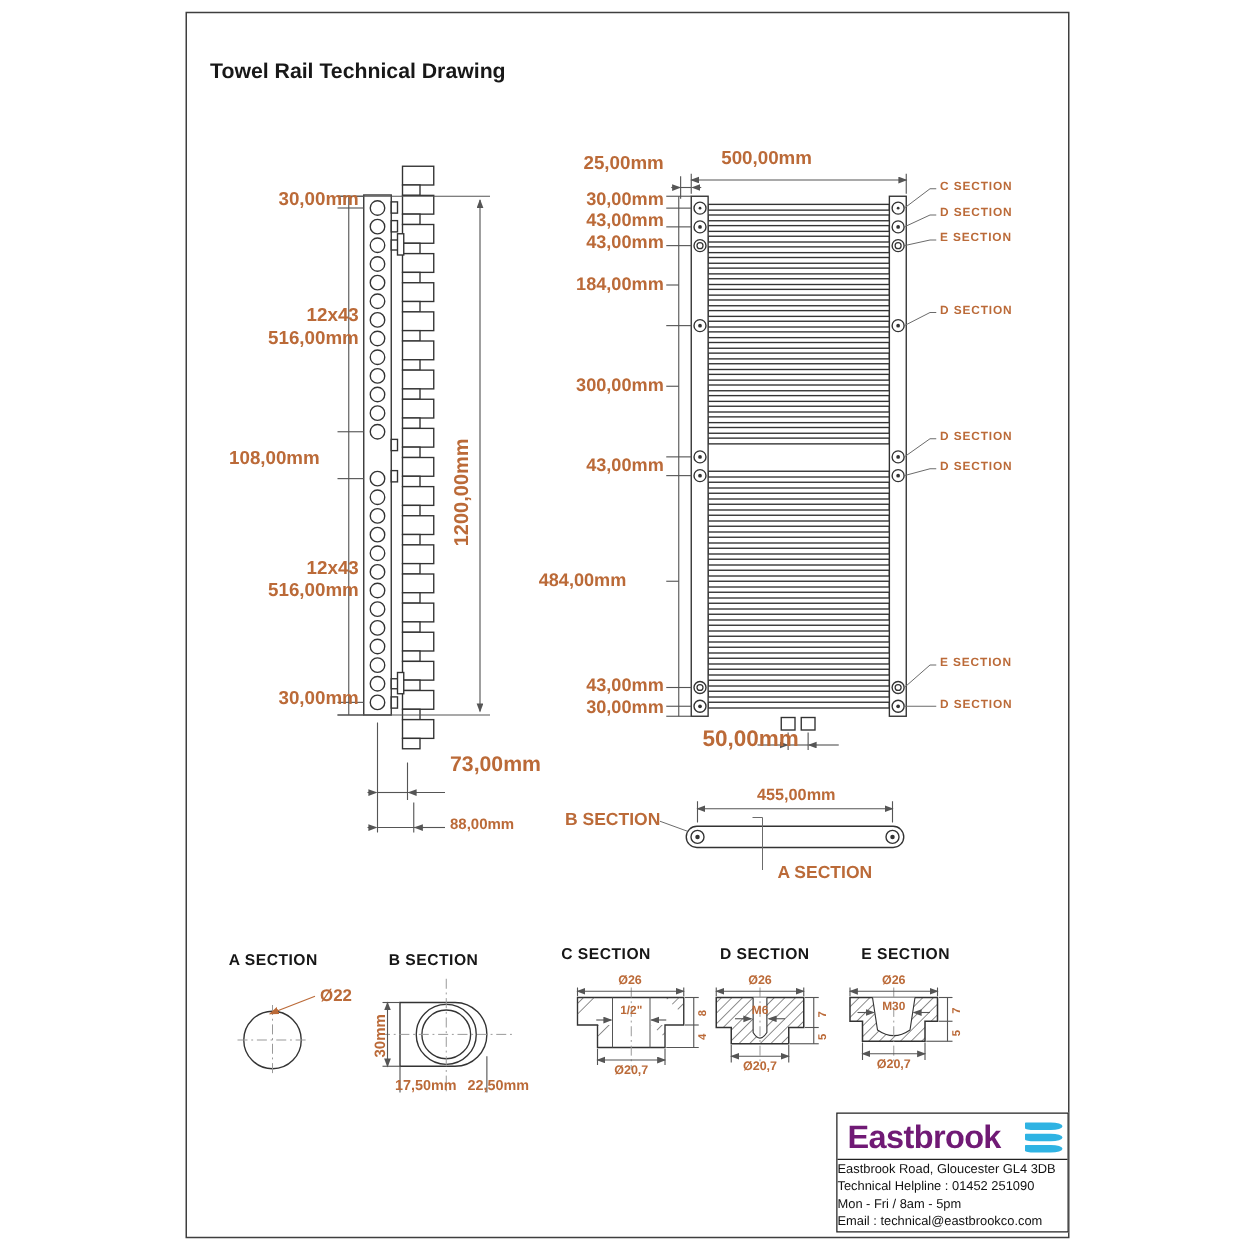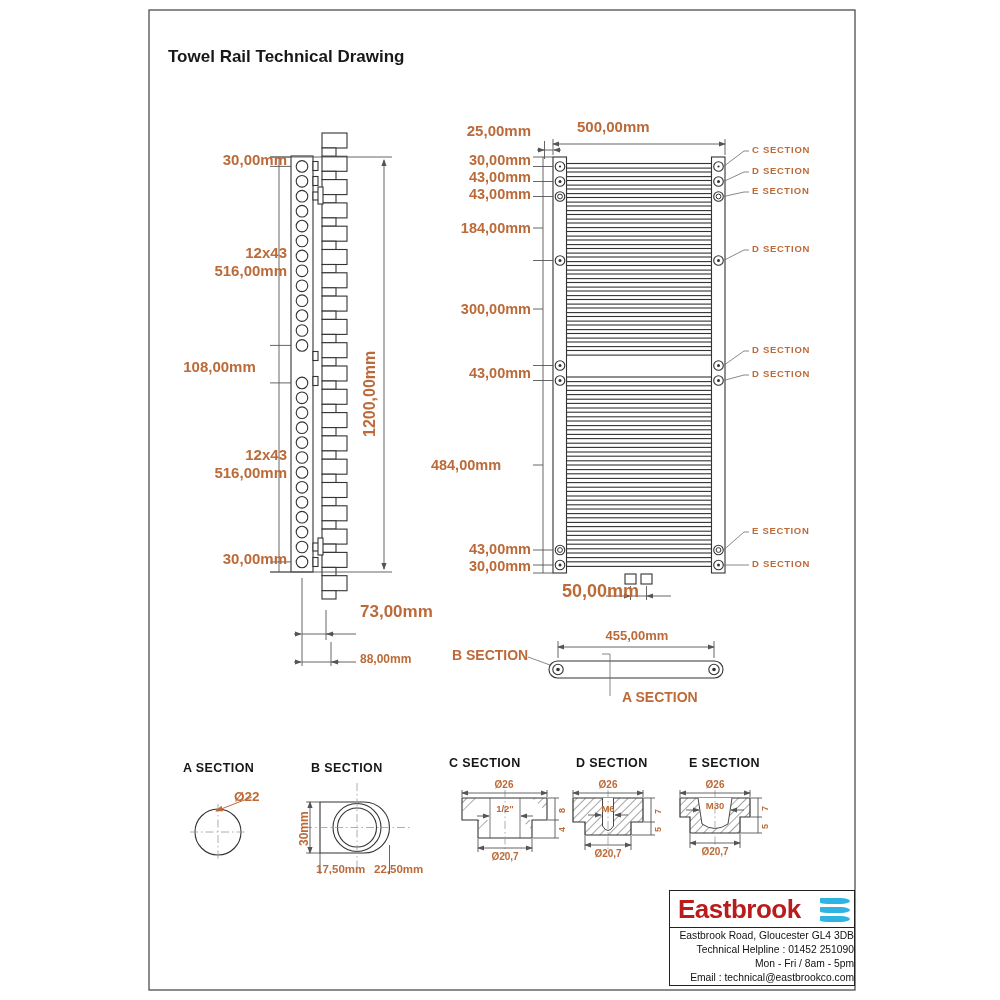--- a/index.html
+++ b/index.html
@@ -11,25 +11,25 @@
   .ld{stroke:#6b6b6b;stroke-width:0.8;fill:none;}
   .lo{stroke:#bb6a38;stroke-width:1;fill:none;}
   .thin{stroke:#555555;stroke-width:0.8;fill:none;}
   .lbl{position:absolute;font-family:"Liberation Sans",sans-serif;font-weight:700;color:#bb6a38;white-space:nowrap;line-height:1.12;}
   .rot{transform:rotate(-90deg);transform-origin:0 0;}
   .ttl{position:absolute;left:168px;top:18px;font-size:25px;font-weight:700;color:#181818;white-space:nowrap;}
   .sub{position:absolute;left:168px;top:47px;font-size:17px;font-weight:700;color:#181818;white-space:nowrap;}
   .hdr{font-size:12.5px;letter-spacing:0.4px;color:#161616;}
   .seclbl{font-size:9.5px;letter-spacing:0.7px;}
   .footer{position:absolute;left:669px;top:890px;width:184px;height:94px;border:1.6px solid #222;background:#fff;}
-  .brand{position:absolute;left:8px;top:3px;font-size:26px;font-weight:800;color:#b91c1c;letter-spacing:-0.5px;white-space:nowrap;}
+  .brand{position:absolute;left:8px;top:3px;font-size:26px;font-weight:800;color:#701a75;letter-spacing:-0.5px;white-space:nowrap;}
   .logomark{position:absolute;right:4px;top:7px;width:30px;height:24px;display:flex;flex-direction:column;justify-content:space-between;}
   .logomark i{display:block;height:6px;background:#2fb3e3;border-radius:1px 50% 50% 40%/1px 80% 80% 40%;}
   .frule{position:absolute;top:36px;left:0;right:0;border-top:1.5px solid #222;}
-  .fline{position:absolute;left:0;width:100%;text-align:right;font-size:10.3px;color:#111;white-space:nowrap;}
+  .fline{position:absolute;left:0;width:100%;text-align:left;font-size:10.3px;color:#111;white-space:nowrap;}
 </style>
 </head>
 <body>
 
 <div class="canvas">
 
 <svg id="dwg" width="1000" height="1000">
   <defs>
     <marker id="arr" markerWidth="9" markerHeight="8" refX="7" refY="3" orient="auto-start-reverse">
           <path d="M0,0 L8,3 L0,6 Z" fill="#555"></path>
@@ -410,21 +410,21 @@
 <div class="lbl seclbl" style="left:752px;top:345px">D SECTION</div>
 <div class="lbl seclbl" style="left:752px;top:369px">D SECTION</div>
 <div class="lbl seclbl" style="left:752px;top:526px">E SECTION</div>
 <div class="lbl seclbl" style="left:752px;top:559px">D SECTION</div>
 
 <div class="lbl" style="left:593px;top:629px;width:88px;text-align:center;font-size:13px">455,00mm</div>
 <div class="lbl" style="left:452px;top:648px;font-size:14px">B SECTION</div>
 <div class="lbl" style="left:622px;top:690px;font-size:14px">A SECTION</div>
 
 <div class="lbl hdr" style="left:183px;top:761px">A SECTION</div>
-<div class="lbl" style="left:234px;top:789px;font-size:13.5px">Ø22</div>
+<div class="lbl" style="left:256px;top:789px;font-size:13.5px">Ø22</div>
 
 <div class="lbl hdr" style="left:311px;top:761px">B SECTION</div>
 <div class="lbl rot" style="left:298px;top:846px;font-size:12px">30mm</div>
 <div class="lbl" style="left:316px;top:863px;font-size:11.5px">17,50mm</div>
 <div class="lbl" style="left:374px;top:863px;font-size:11.5px">22,50mm</div>
 
 <div class="lbl hdr" style="left:449px;top:756px">C SECTION</div>
 <div class="lbl" style="left:482px;top:779px;width:44px;text-align:center;font-size:10px">Ø26</div>
 <div class="lbl" style="left:489px;top:804px;width:32px;text-align:center;font-size:9.5px">1/2"</div>
 <div class="lbl" style="left:483px;top:851px;width:44px;text-align:center;font-size:10px">Ø20,7</div>

